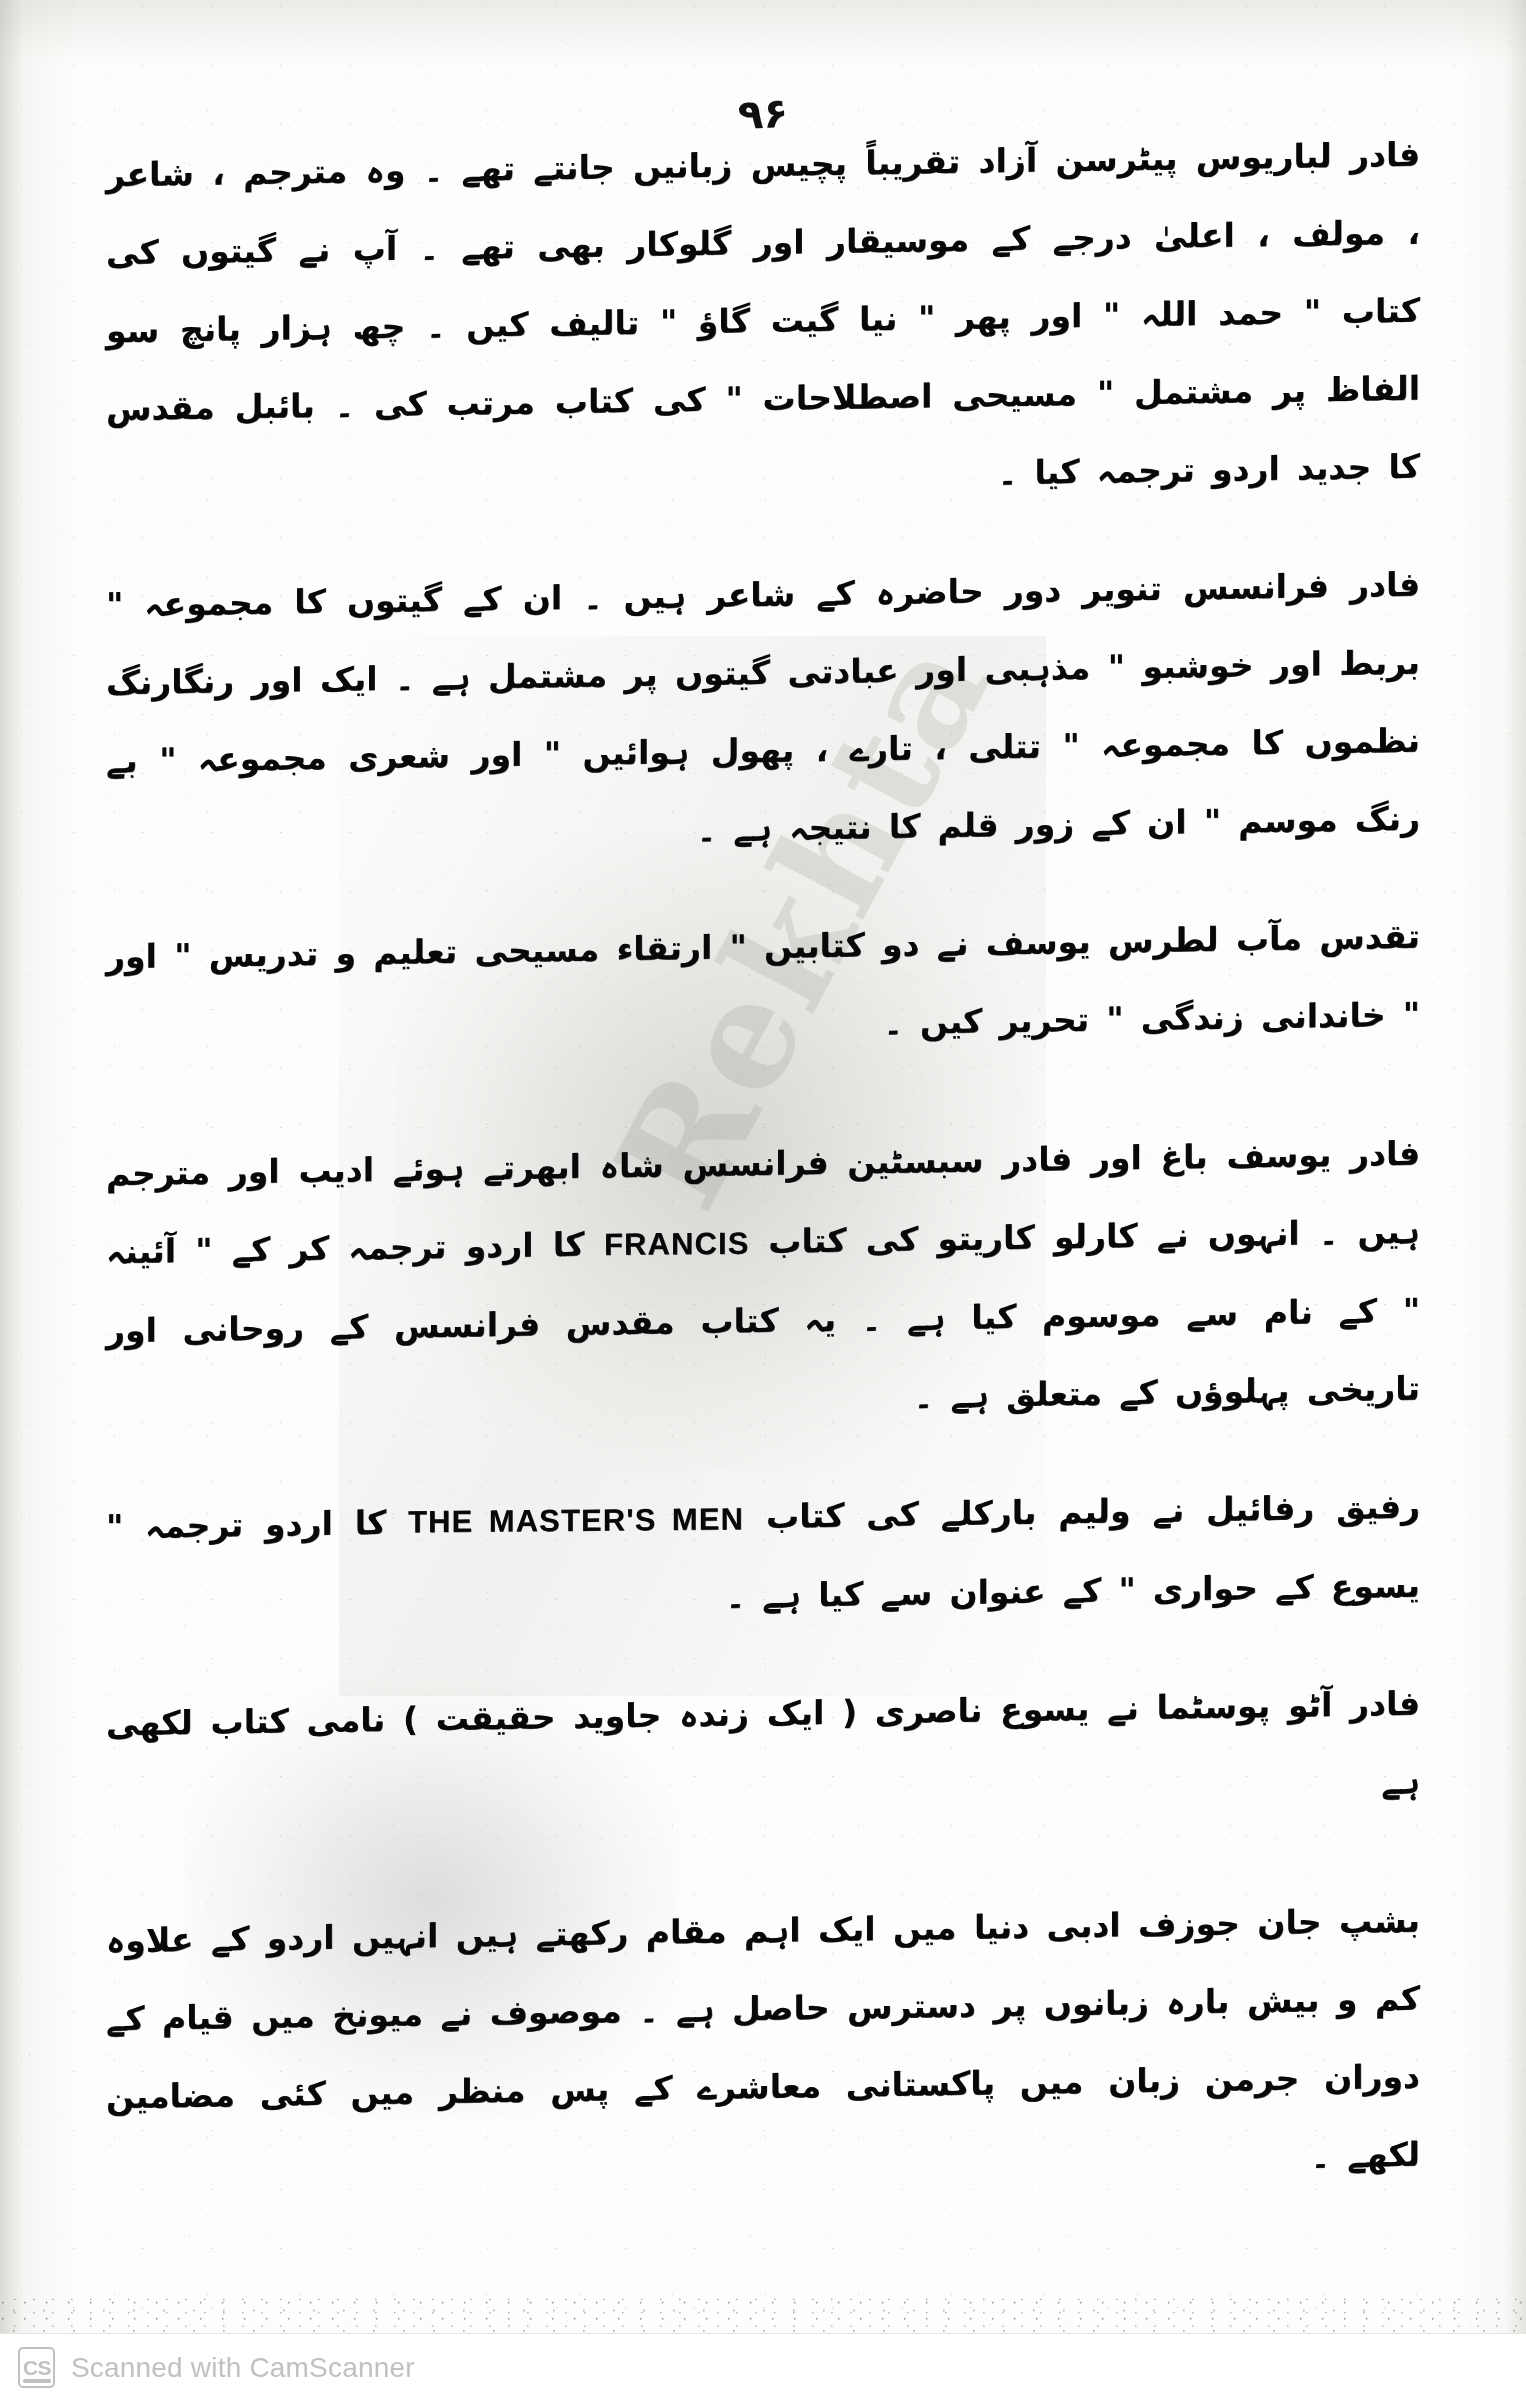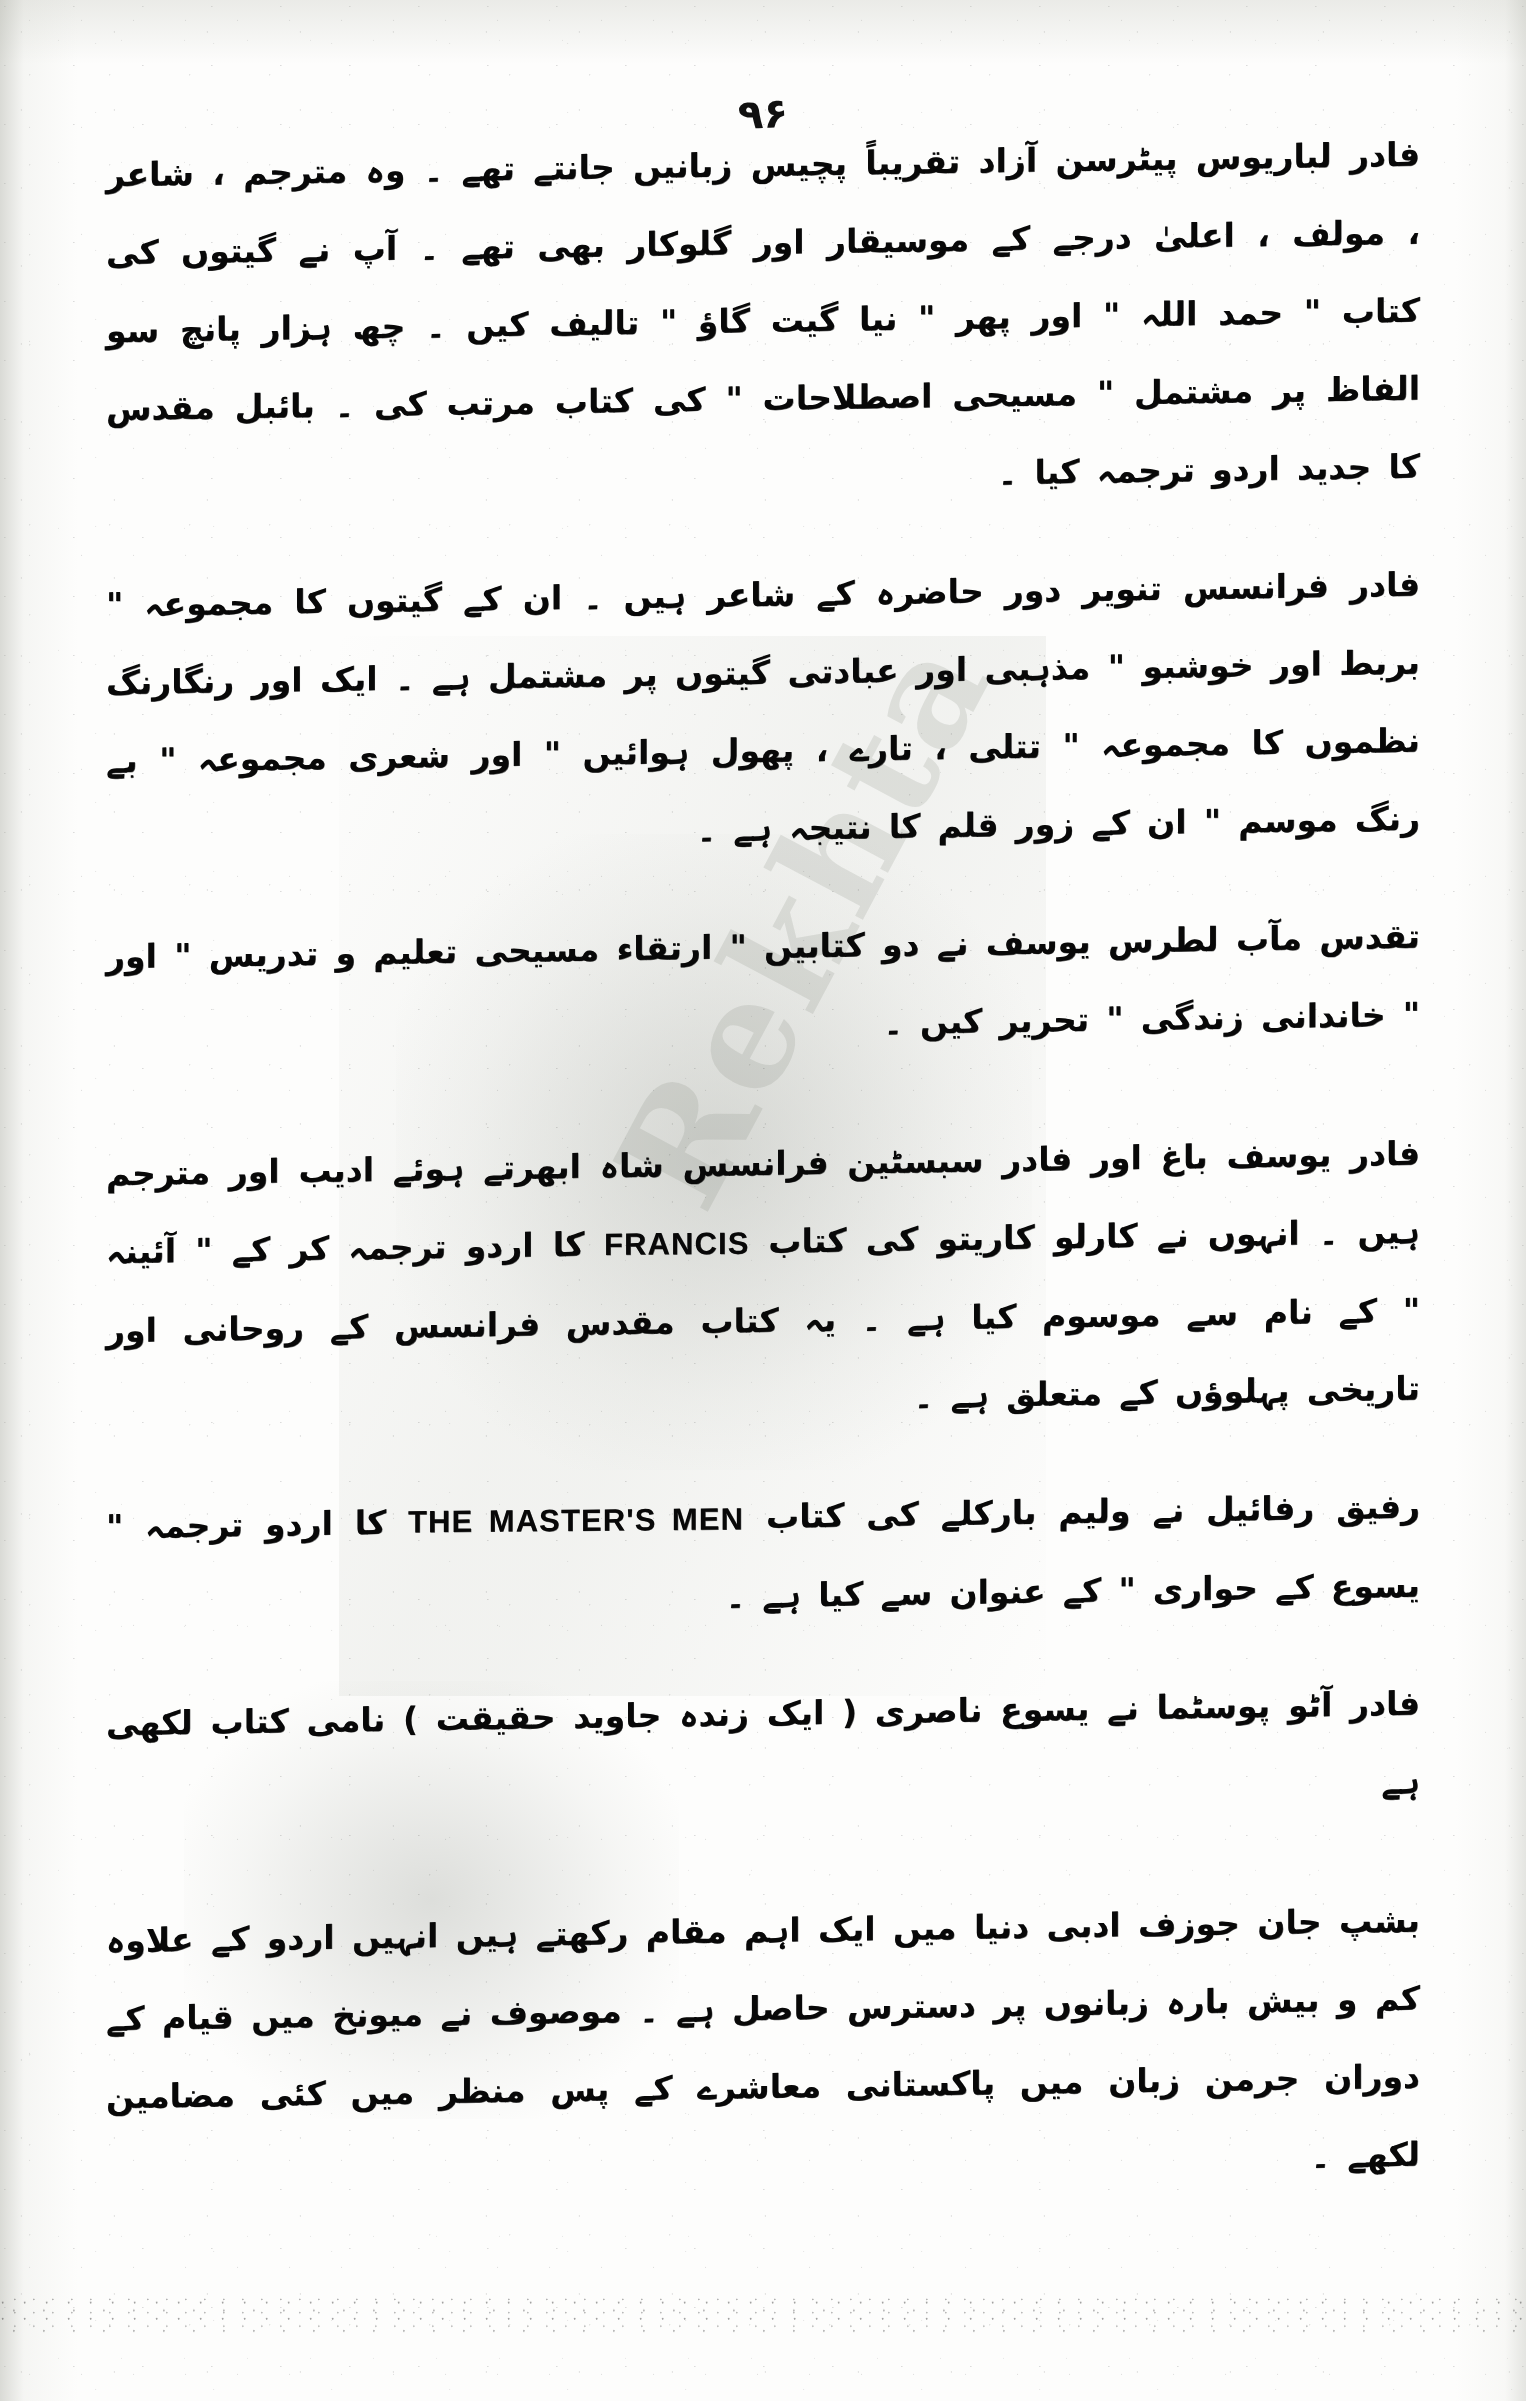--- a/index.html
+++ b/index.html
@@ -225,15 +225,19 @@
     <p class="para gap-lg">فادر آٹو پوسٹما نے یسوع ناصری ( ایک زندہ جاوید حقیقت ) نامی کتاب لکھی ہے</p>
 
     <p class="para">بشپ جان جوزف ادبی دنیا میں ایک اہم مقام رکھتے ہیں انہیں اردو کے علاوہ کم و بیش بارہ زبانوں پر دسترس حاصل ہے ۔ موصوف نے میونخ میں قیام کے دوران جرمن زبان میں پاکستانی معاشرے کے پس منظر میں کئی مضامین لکھے ۔</p>
 
   </div>
 
   <div class="scan-noise"></div>
   <div class="edge-shadow"></div>
   <div class="footer-noise"></div>
 
+  <div class="footer">
+    <div class="cs-logo">CS</div>
+    <div class="cs-text">Scanned with CamScanner</div>
+  </div>
 
 </div>
 
 
 </body></html>

